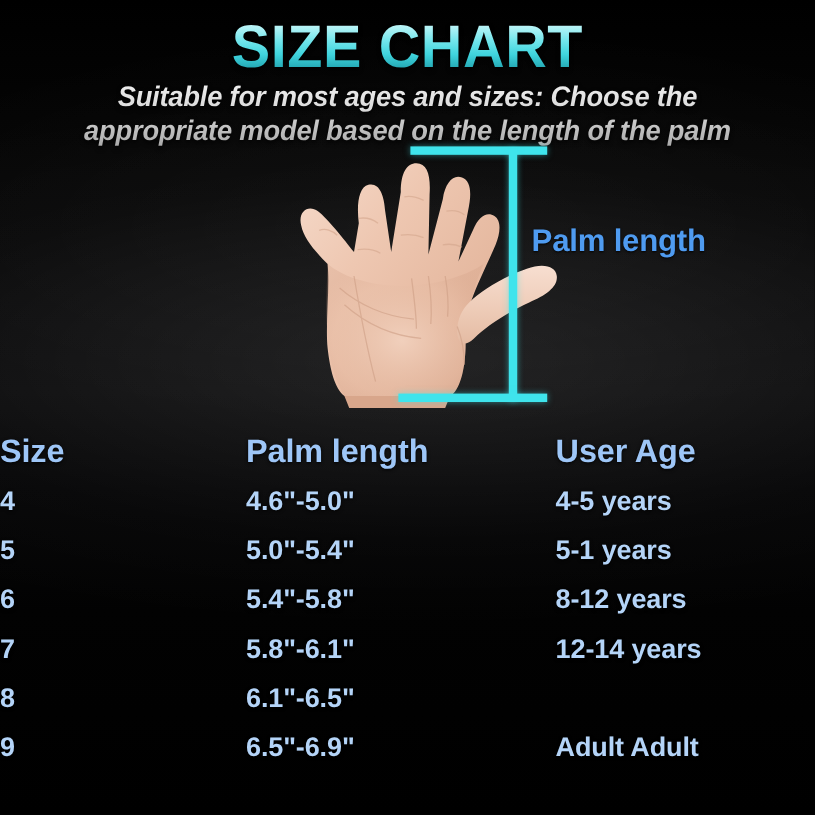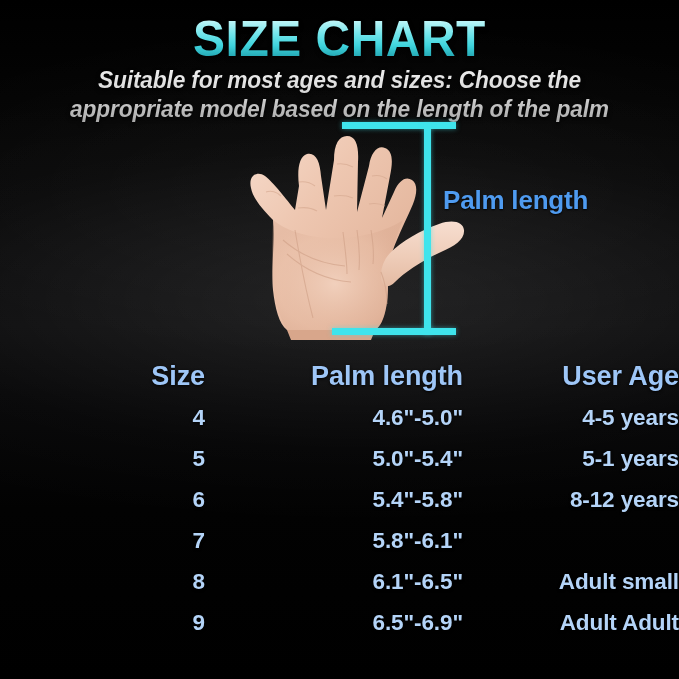--- a/index.html
+++ b/index.html
@@ -134,21 +134,21 @@
     width: 679px;
   }
   .row {
     display: flex;
     width: 679px;
     height: 41px;
     align-items: center;
   }
   .row.header { height: 41px; }
   .cell {
-    text-align: right;
+    text-align: left;
     font-weight: bold;
     color: #a8cbf5;
     text-shadow: 0 1px 3px rgba(0,0,0,0.95);
     letter-spacing: -0.1px;
     white-space: nowrap;
   }
   .c-size { width: 205px; }
   .c-palm { width: 258px; }
   .c-age  { width: 216px; }
 
@@ -254,25 +254,25 @@
       <div class="cell c-age">5-1 years</div>
     </div>
     <div class="row data">
       <div class="cell c-size">6</div>
       <div class="cell c-palm">5.4"-5.8"</div>
       <div class="cell c-age">8-12 years</div>
     </div>
     <div class="row data">
       <div class="cell c-size">7</div>
       <div class="cell c-palm">5.8"-6.1"</div>
+      <div class="cell c-age">12-14 years</div>
     </div>
     <div class="row data">
       <div class="cell c-size">8</div>
       <div class="cell c-palm">6.1"-6.5"</div>
-      <div class="cell c-age">Adult small</div>
     </div>
     <div class="row data">
       <div class="cell c-size">9</div>
       <div class="cell c-palm">6.5"-6.9"</div>
       <div class="cell c-age">Adult Adult</div>
     </div>
   </div>
 
 </div>
 

